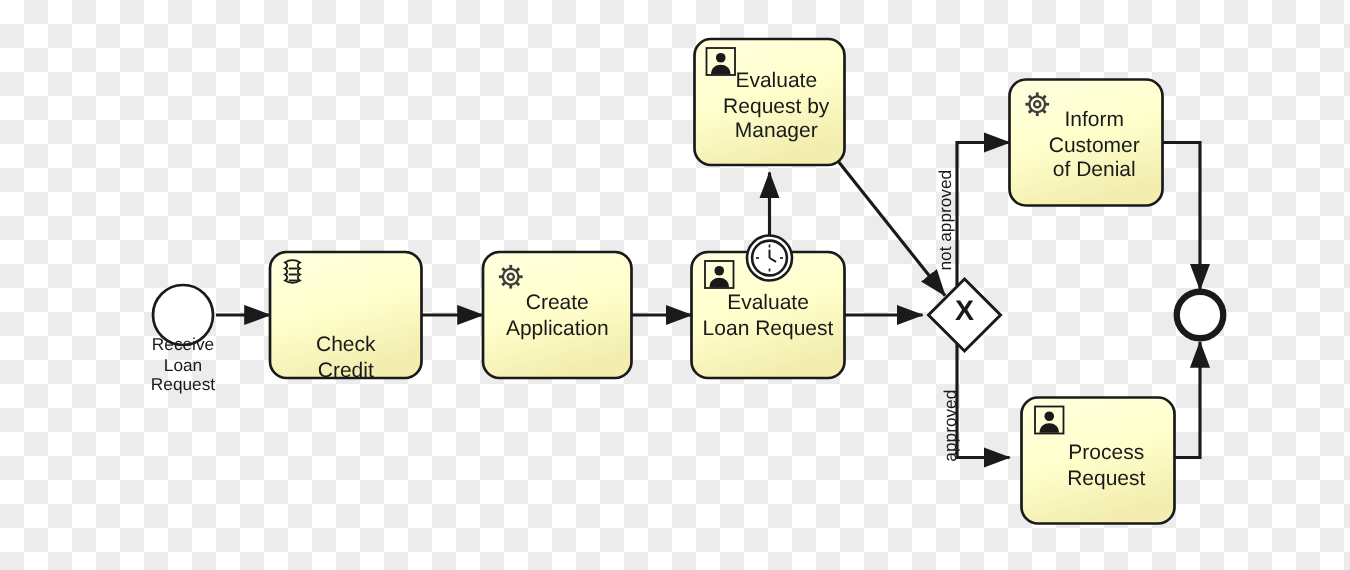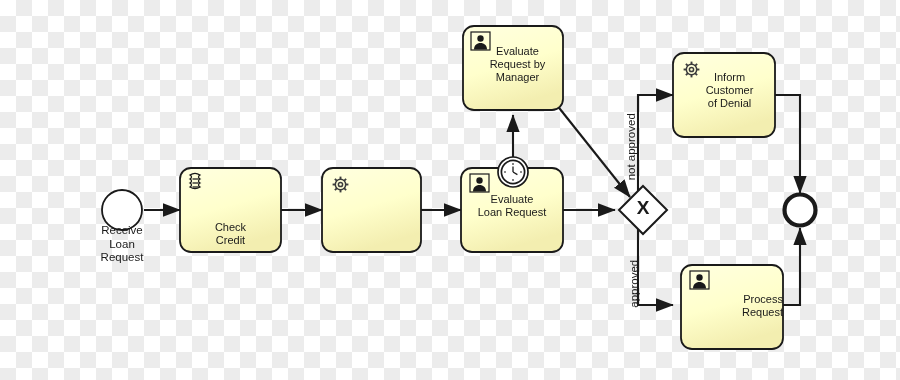--- a/index.html
+++ b/index.html
@@ -35,21 +35,21 @@
   }
   .task-label, .event-label, .flow-label {
     position: absolute;
     color: #1a1a1a;
     text-align: center;
     line-height: 1.18;
     white-space: pre-line;
     pointer-events: none;
   }
   .task-label {
-    font-size: 11px;
+    font-size: 14px;
   }
   .event-label {
     font-size: 11.5px;
   }
   .flow-label {
     font-size: 11.5px;
   }
   .vert-label {
     transform-origin: center center;
   }
@@ -196,33 +196,35 @@
     </g>
   </svg>
 
   <div class="event-label" style="left:72px; top:224px; width:100px;">Receive
 Loan
 Request</div>
 
   <div class="task-label" style="left:180px; top:193px; width:101px;margin-top:28px;">Check
 Credit</div>
 
+  <div class="task-label" style="left:322px; top:193px; width:99px;">Create
+Application</div>
 
   <div class="task-label" style="left:461px; top:193px; width:102px;">Evaluate
 Loan Request</div>
 
   <div class="task-label" style="left:472px; top:45px; width:91px;">Evaluate
 Request by
 Manager</div>
 
   <div class="task-label" style="left:684px; top:71px; width:91px;text-align:center;">Inform
 Customer
 of Denial</div>
 
-  <div class="task-label" style="left:692px; top:293px; width:91px;text-align:right;">Process
+  <div class="task-label" style="left:692px; top:293px; width:91px;">Process
 Request</div>
 
   <div class="task-label" style="left:619px; top:197px; width:48px; font-size:19px; font-weight:bold; letter-spacing:0;">X</div>
 
   <div class="flow-label vert-label" style="left:577px; top:140px; width:110px; transform:rotate(-90deg);">not approved</div>
 
   <div class="flow-label vert-label" style="left:585px; top:277px; width:100px; transform:rotate(-90deg);">approved</div>
 
 </div>
 

